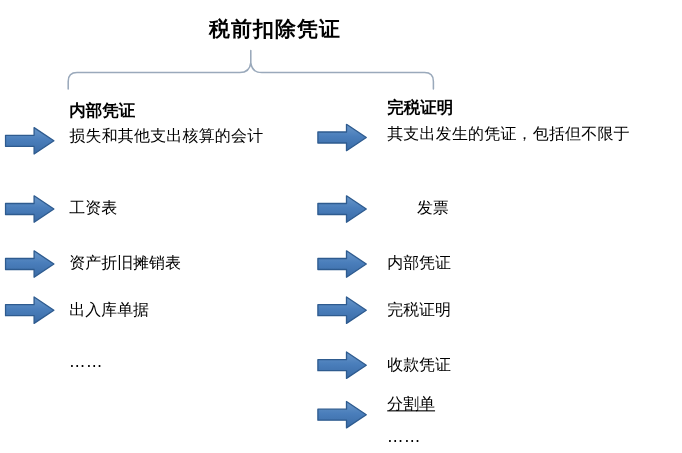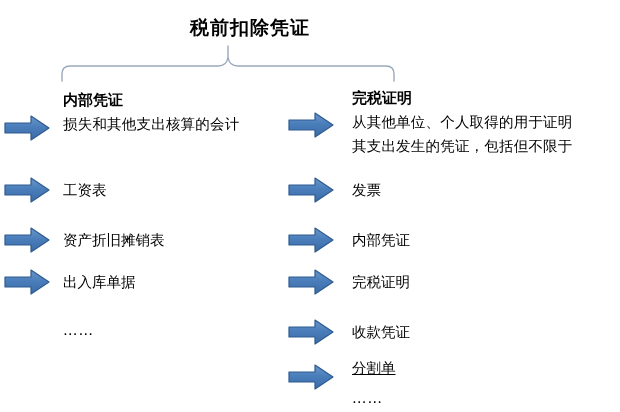--- a/index.html
+++ b/index.html
@@ -130,28 +130,27 @@
 
   <div class="ellipsis left-col" style="top:320px;">……</div>
 
   <svg class="arrow" style="left:288px; top:112px;" viewBox="0 0 46 26">
     <path d="M1,8 L27,8 L27,1 L45,13 L27,25 L27,18 L1,18 Z" fill="url(#ag1)" stroke="#2e5b8f" stroke-width="1.2" stroke-linejoin="round"></path>
   </svg>
 
   <div class="col-head right-col" style="top:88px;">完税证明</div>
 
   <div class="col-desc right-col" style="top:110px; width:265px;">
-    <div>从其他单位、个人取得的用于证明</div>
     <div>其支出发生的凭证，包括但不限于</div>
   </div>
 
   <svg class="arrow" style="left:288px; top:177px;" viewBox="0 0 46 26">
     <path d="M1,8 L27,8 L27,1 L45,13 L27,25 L27,18 L1,18 Z" fill="url(#ag1)" stroke="#2e5b8f" stroke-width="1.2" stroke-linejoin="round"></path>
   </svg>
-  <div class="item right-col" style="top:180px;">发票</div>
+  <div class="item right-col" style="top:180px;margin-left:27px;">发票</div>
 
   <svg class="arrow" style="left:288px; top:227px;" viewBox="0 0 46 26">
     <path d="M1,8 L27,8 L27,1 L45,13 L27,25 L27,18 L1,18 Z" fill="url(#ag1)" stroke="#2e5b8f" stroke-width="1.2" stroke-linejoin="round"></path>
   </svg>
   <div class="item right-col" style="top:230px;">内部凭证</div>
 
   <svg class="arrow" style="left:288px; top:269px;" viewBox="0 0 46 26">
     <path d="M1,8 L27,8 L27,1 L45,13 L27,25 L27,18 L1,18 Z" fill="url(#ag1)" stroke="#2e5b8f" stroke-width="1.2" stroke-linejoin="round"></path>
   </svg>
   <div class="item right-col" style="top:272px;">完税证明</div>

